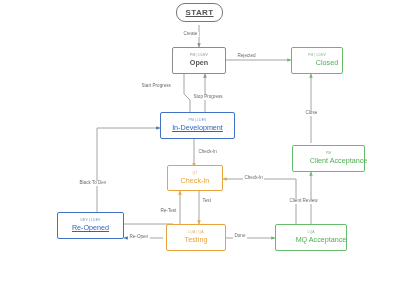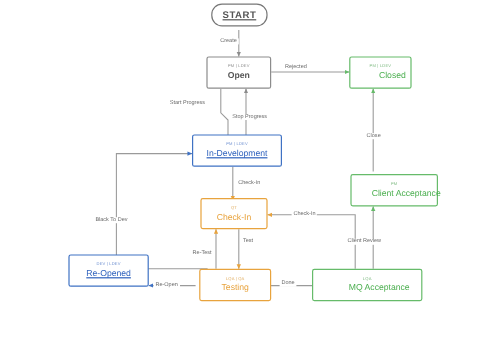--- a/index.html
+++ b/index.html
@@ -115,21 +115,21 @@
   <div class="node n-orange" style="left:166px;top:224px;width:60px;height:27px;">
     <div class="role">LQA | QA</div>
     <div class="name">Testing</div>
   </div>
 
   <div class="node n-blue" style="left:57px;top:212px;width:67px;height:27px;text-align:right;">
     <div class="role">DEV | LDEV</div>
     <div class="name">Re-Opened</div>
   </div>
 
-  <div class="node n-green" style="left:260px;top:224px;width:92px;height:27px;">
+  <div class="node n-green" style="left:275px;top:224px;width:72px;height:27px;">
     <div class="role">LQA</div>
     <div class="name">MQ Acceptance</div>
   </div>
 
   <div class="elabel" style="left:182px;top:32px;">Create</div>
   <div class="elabel" style="left:236px;top:54px;">Rejected</div>
   <div class="elabel" style="left:140px;top:84px;">Start Progress</div>
   <div class="elabel" style="left:192px;top:95px;">Stop Progress</div>
   <div class="elabel" style="left:304px;top:111px;">Close</div>
   <div class="elabel" style="left:197px;top:150px;">Check-In</div>

